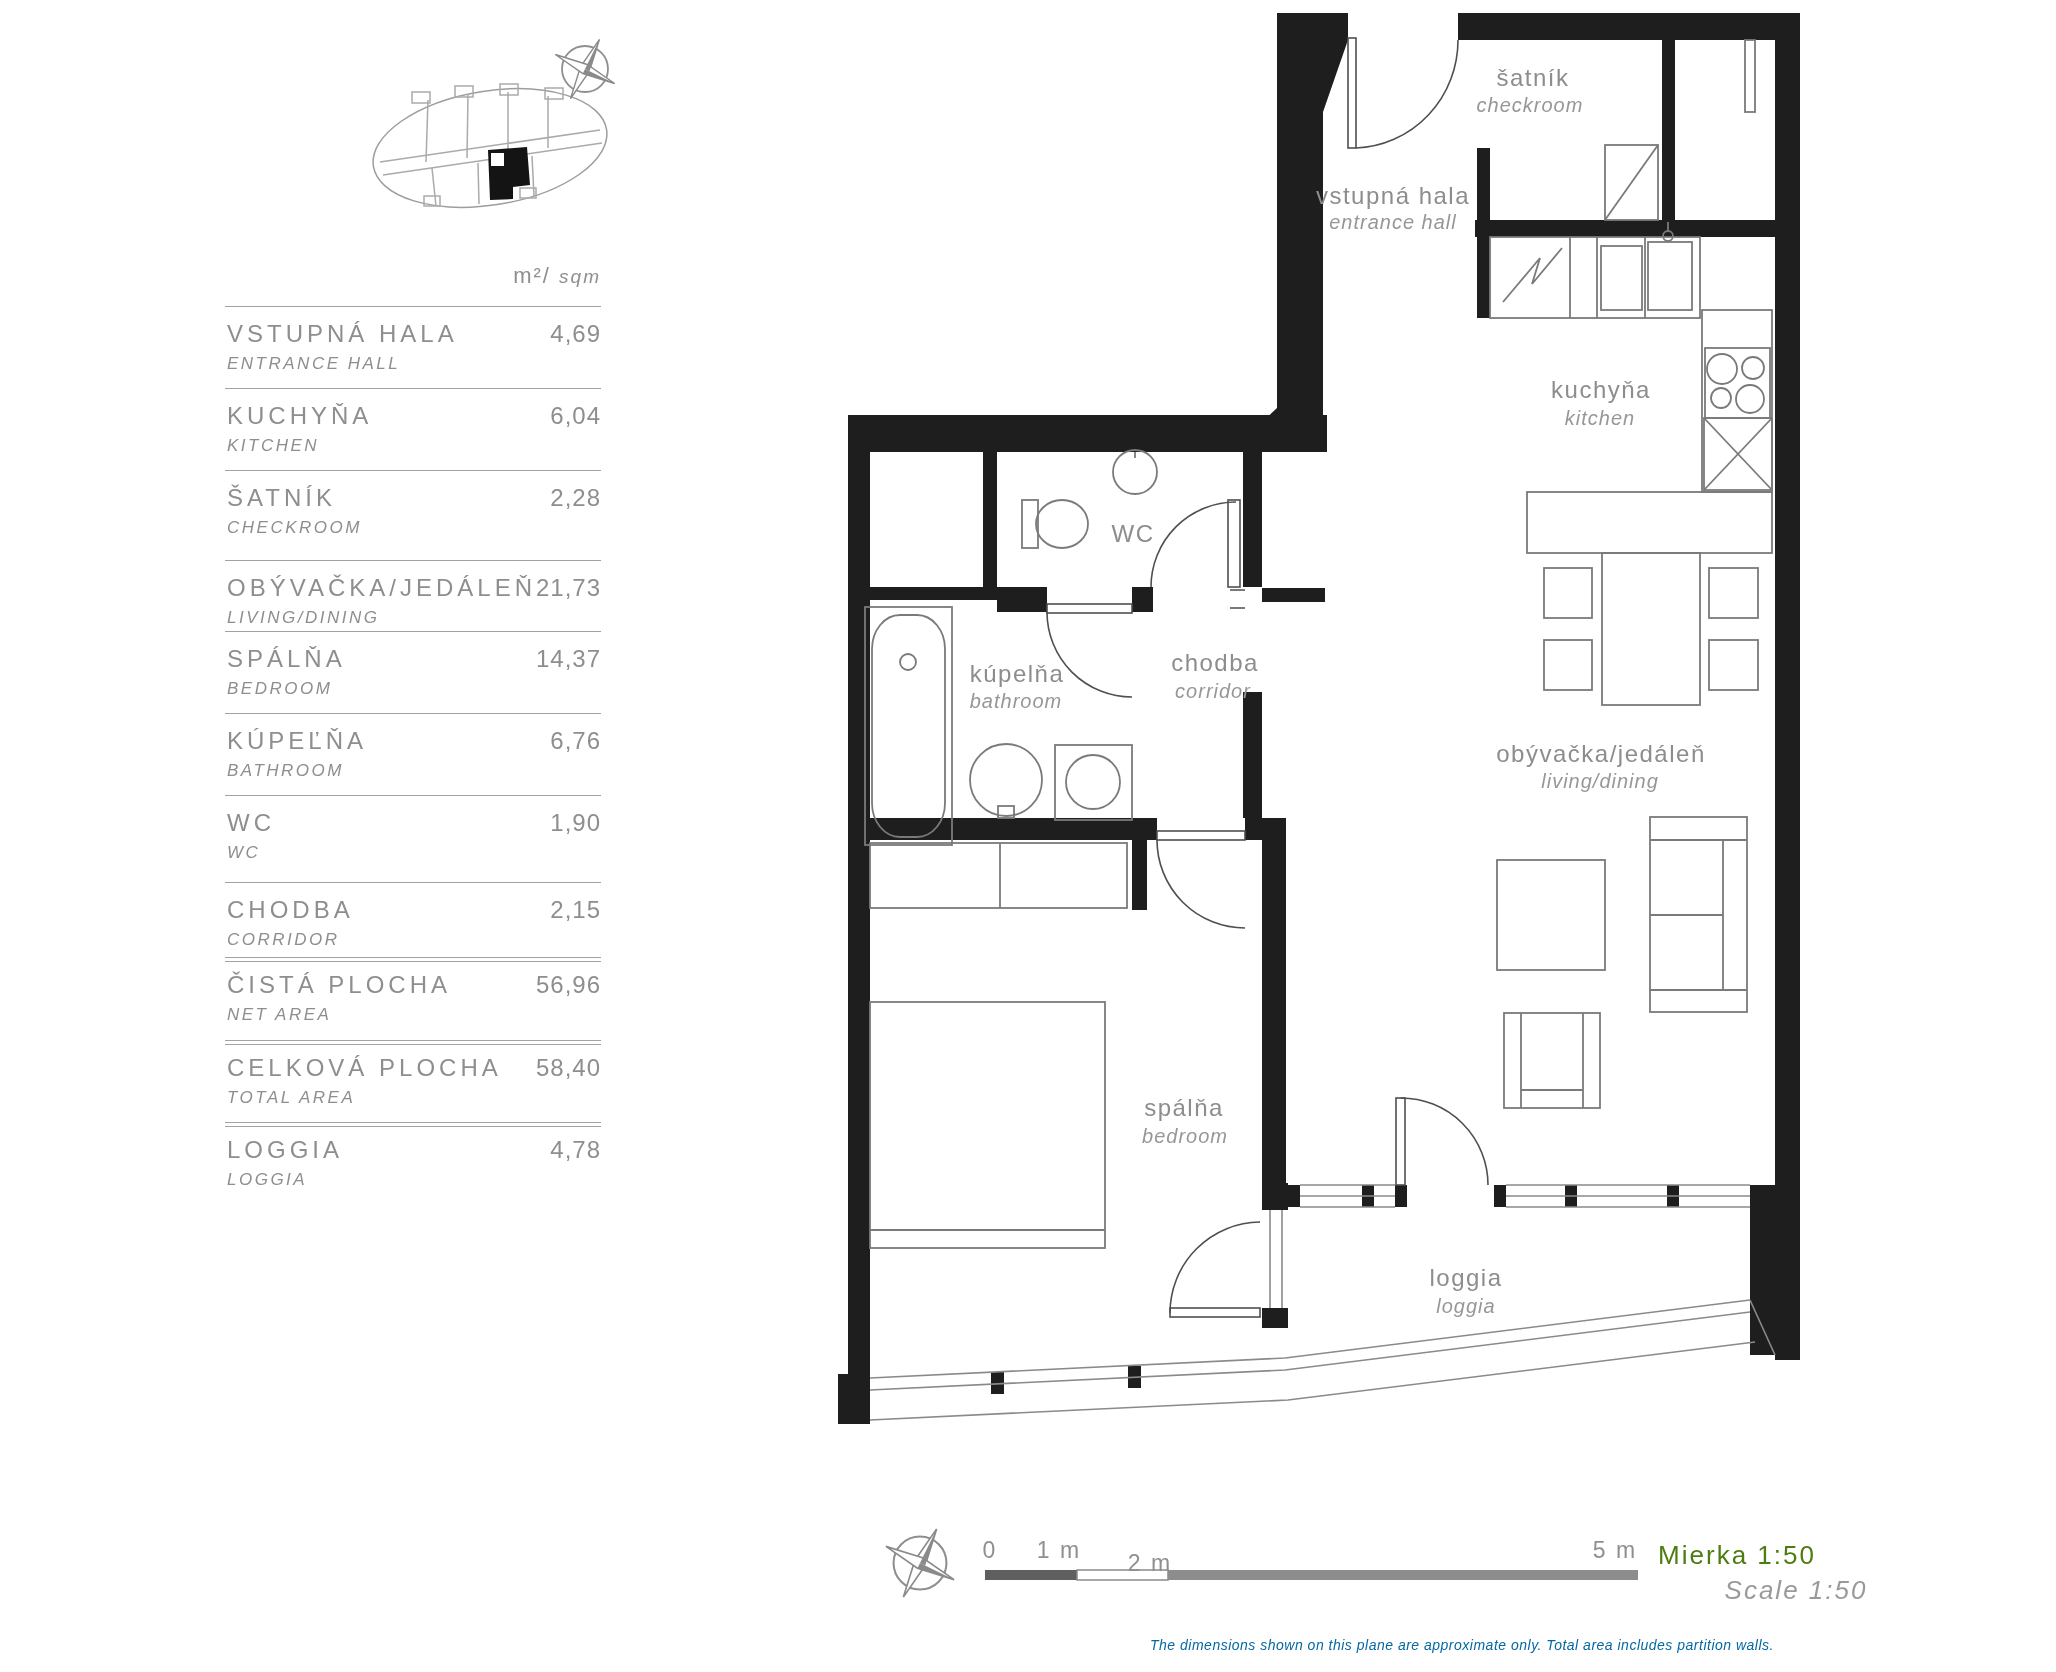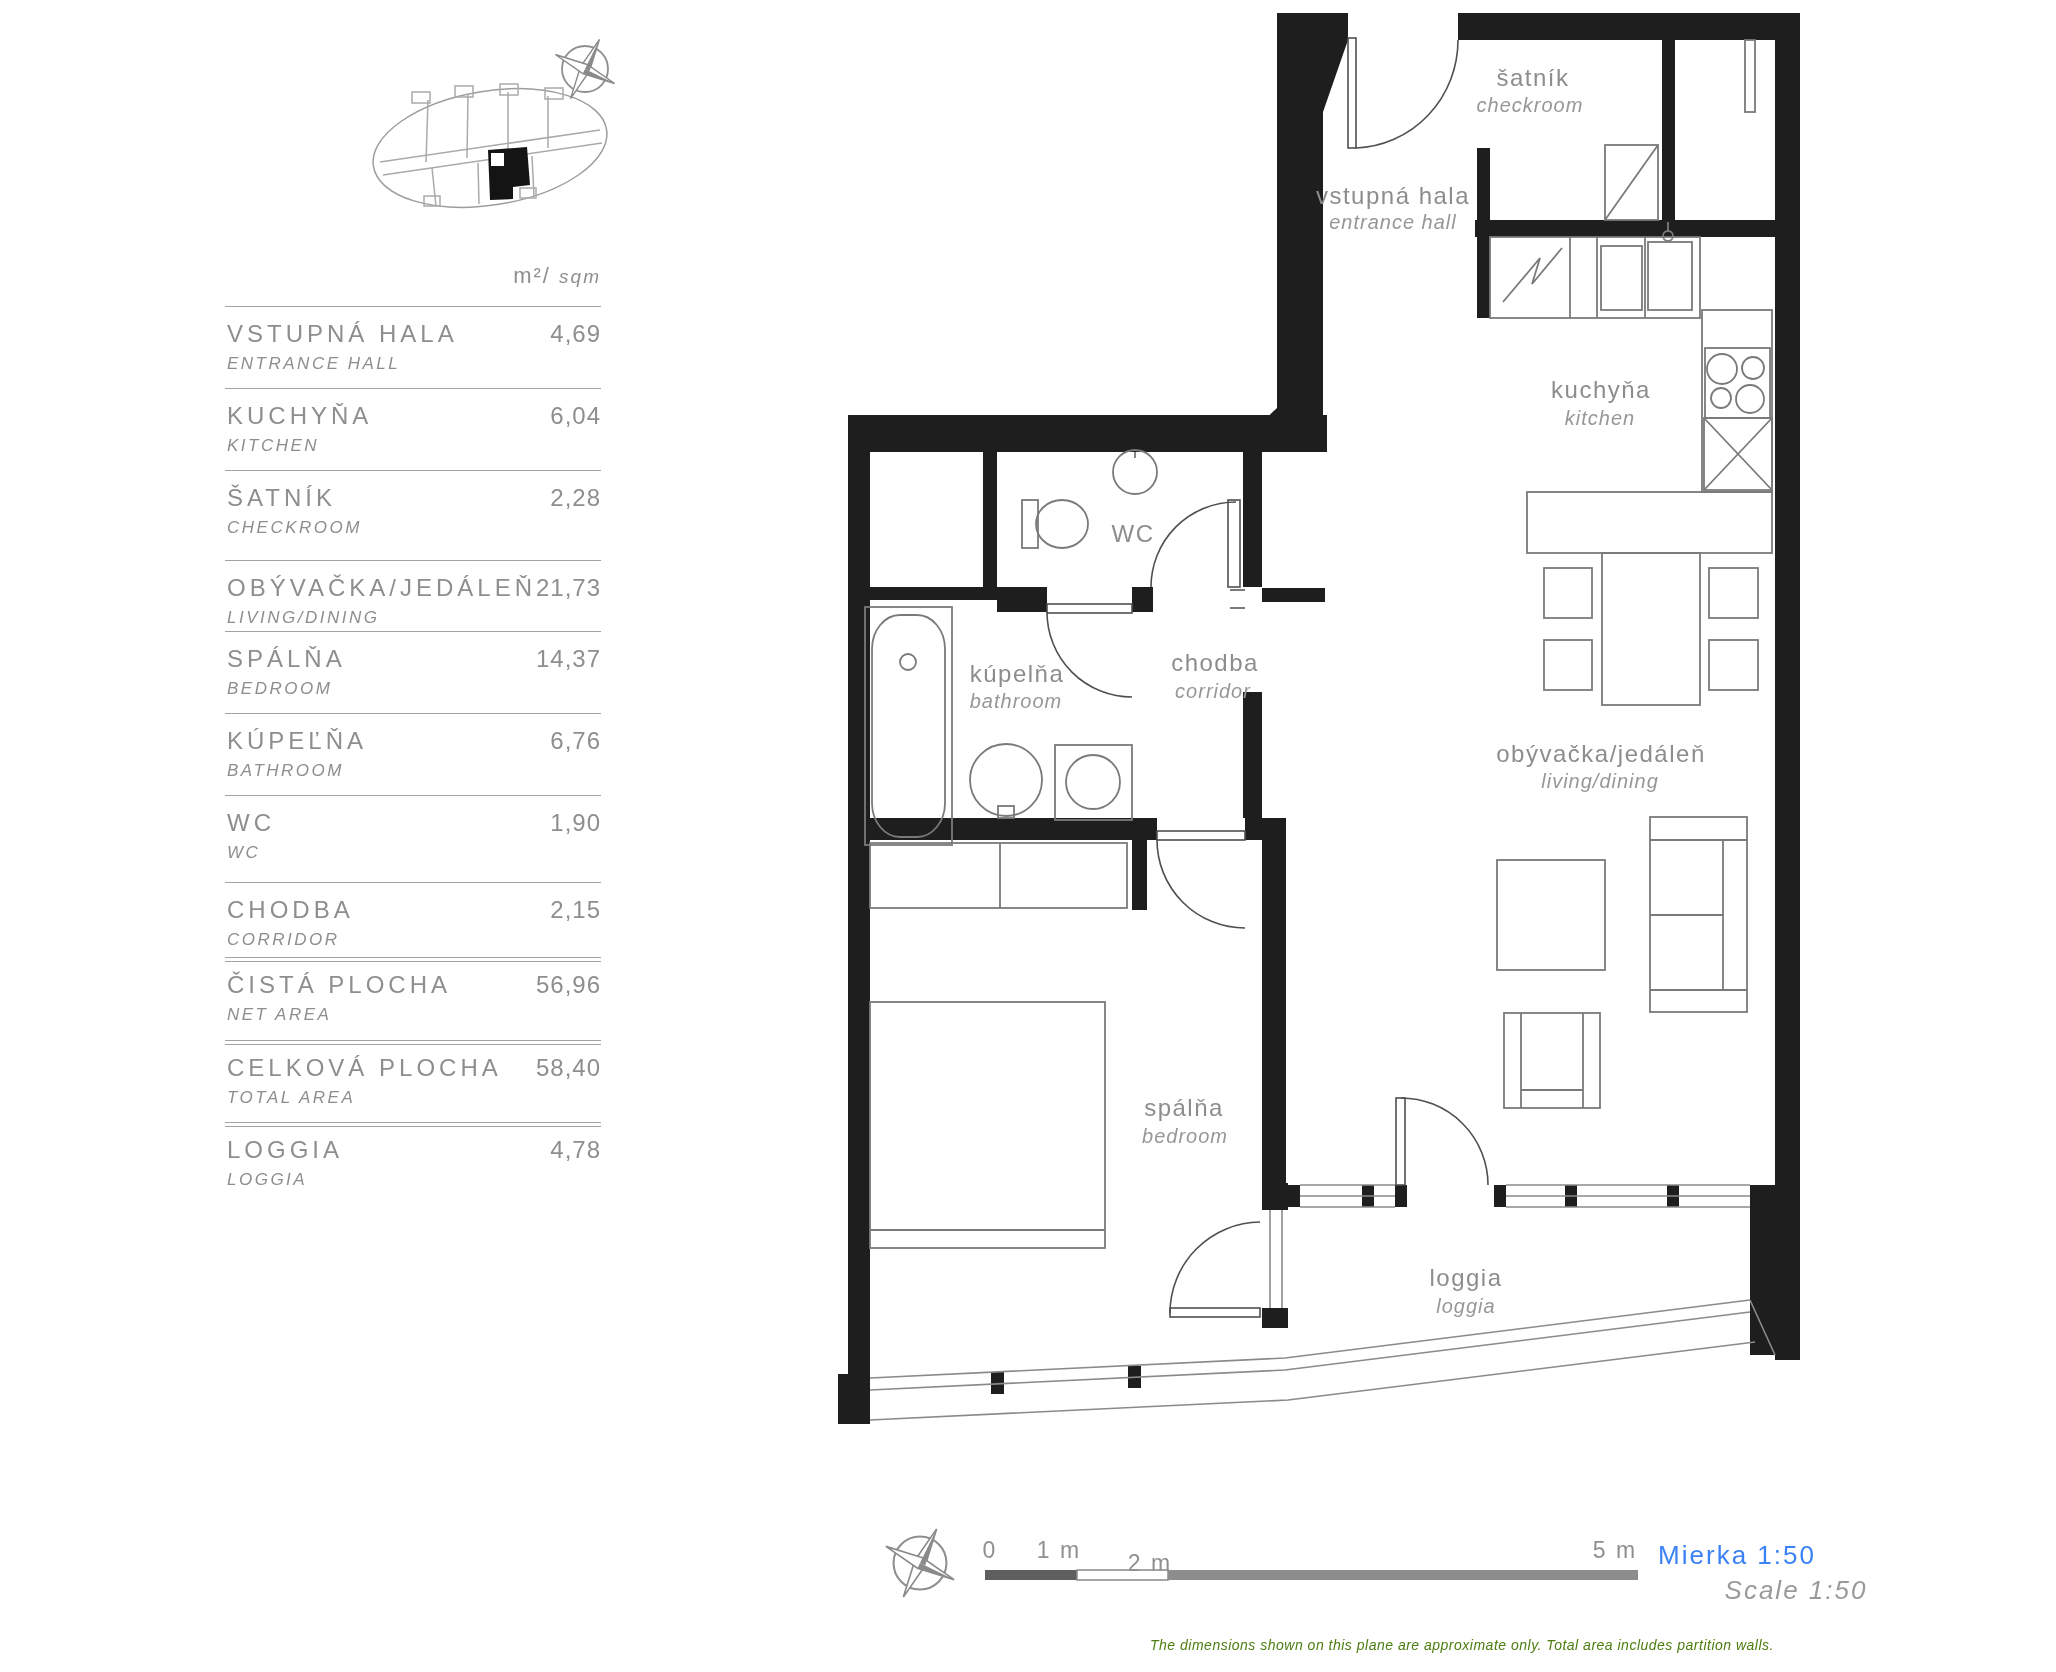--- a/index.html
+++ b/index.html
@@ -18,24 +18,24 @@
   .lg-sub{position:absolute;left:2px;top:47px;font-size:17px;font-style:italic;letter-spacing:2.5px;white-space:nowrap;}
 
   
   .rlabel{position:absolute;transform:translate(-50%,-50%);font-size:24px;color:#8d8d8d;
           letter-spacing:1.5px;white-space:nowrap;}
   .rlabel-sub{position:absolute;transform:translate(-50%,-50%);font-size:20px;font-style:italic;
           color:#979797;letter-spacing:1px;white-space:nowrap;}
 
   
   .tick{position:absolute;transform:translate(-50%,0);font-size:23px;color:#8f8f8f;letter-spacing:2px;white-space:nowrap;}
-  .scale-sk{position:absolute;transform:translate(-50%,0);font-size:26px;color:#3b82f6;letter-spacing:2px;white-space:nowrap;}
+  .scale-sk{position:absolute;transform:translate(-50%,0);font-size:26px;color:#4d7c0f;letter-spacing:2px;white-space:nowrap;}
   .scale-en{position:absolute;transform:translate(-50%,0);font-size:26px;font-style:italic;color:#9a9a9a;letter-spacing:2px;white-space:nowrap;}
   .foot{position:absolute;transform:translate(-50%,0);font-size:14px;color:#a5a5a5;letter-spacing:0.5px;white-space:nowrap;}
-  .foot.en{font-style:italic;color:#4d7c0f;}
+  .foot.en{font-style:italic;color:#0369a1;}
 </style>
 </head>
 <body>
 
 <div id="canvas">
 
   <svg class="abs" width="2056" height="1672" viewBox="0 0 2056 1672" style="left:0;top:0">
     <defs>
       <g id="compass-shape">
         <circle r="23" fill="none" stroke="#8f8f8f" stroke-width="1.8"></circle>

